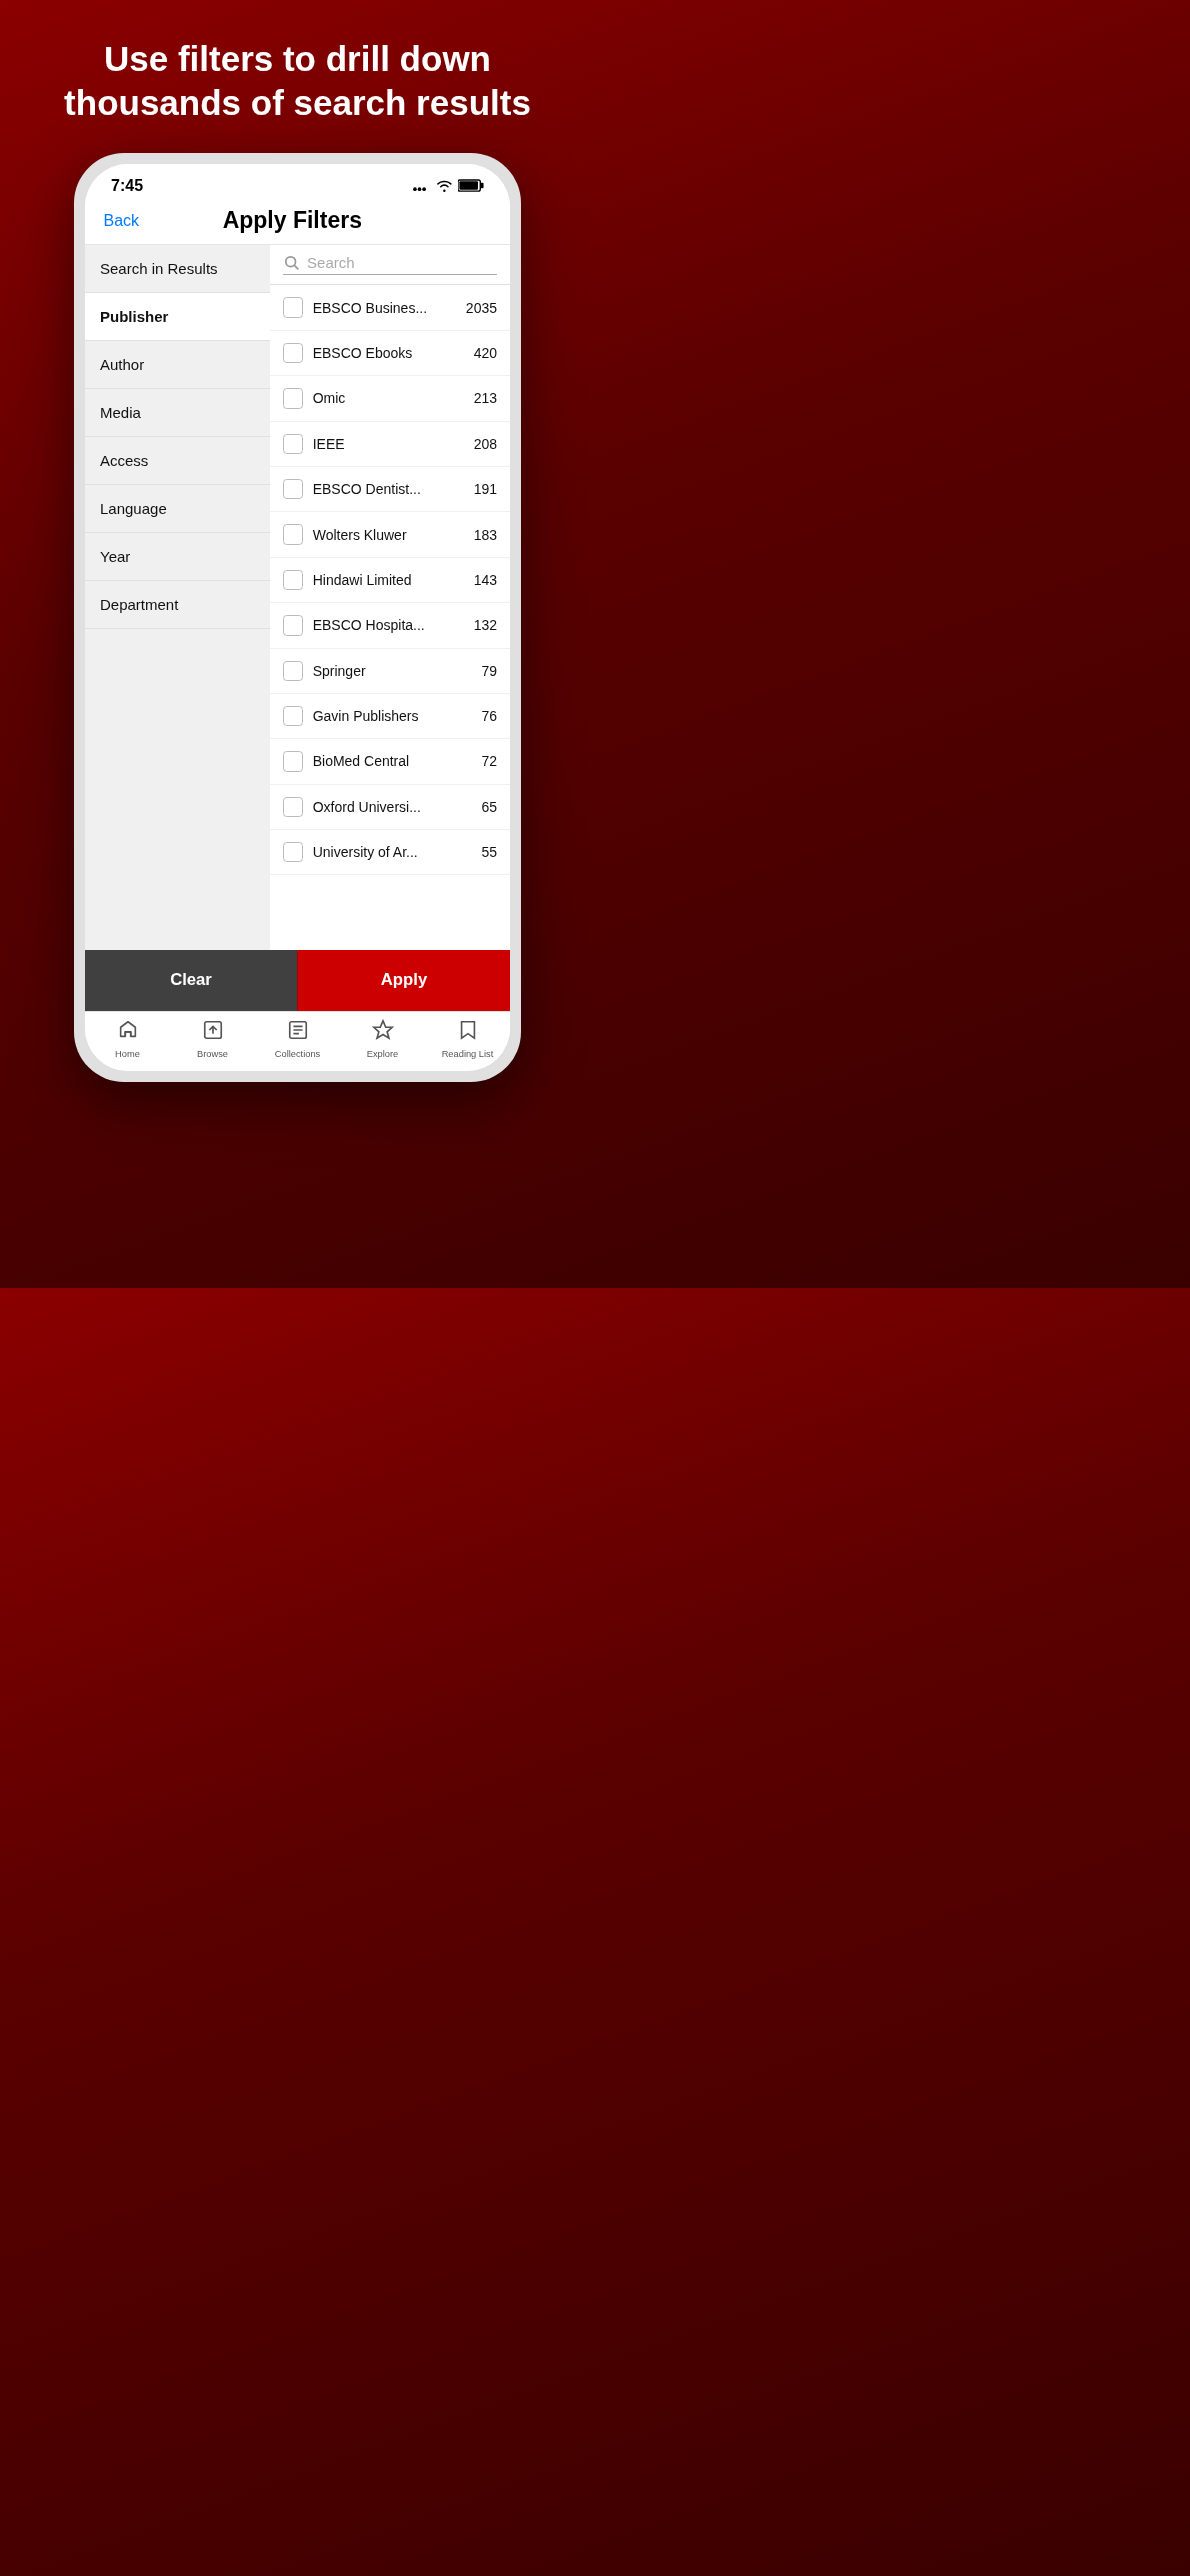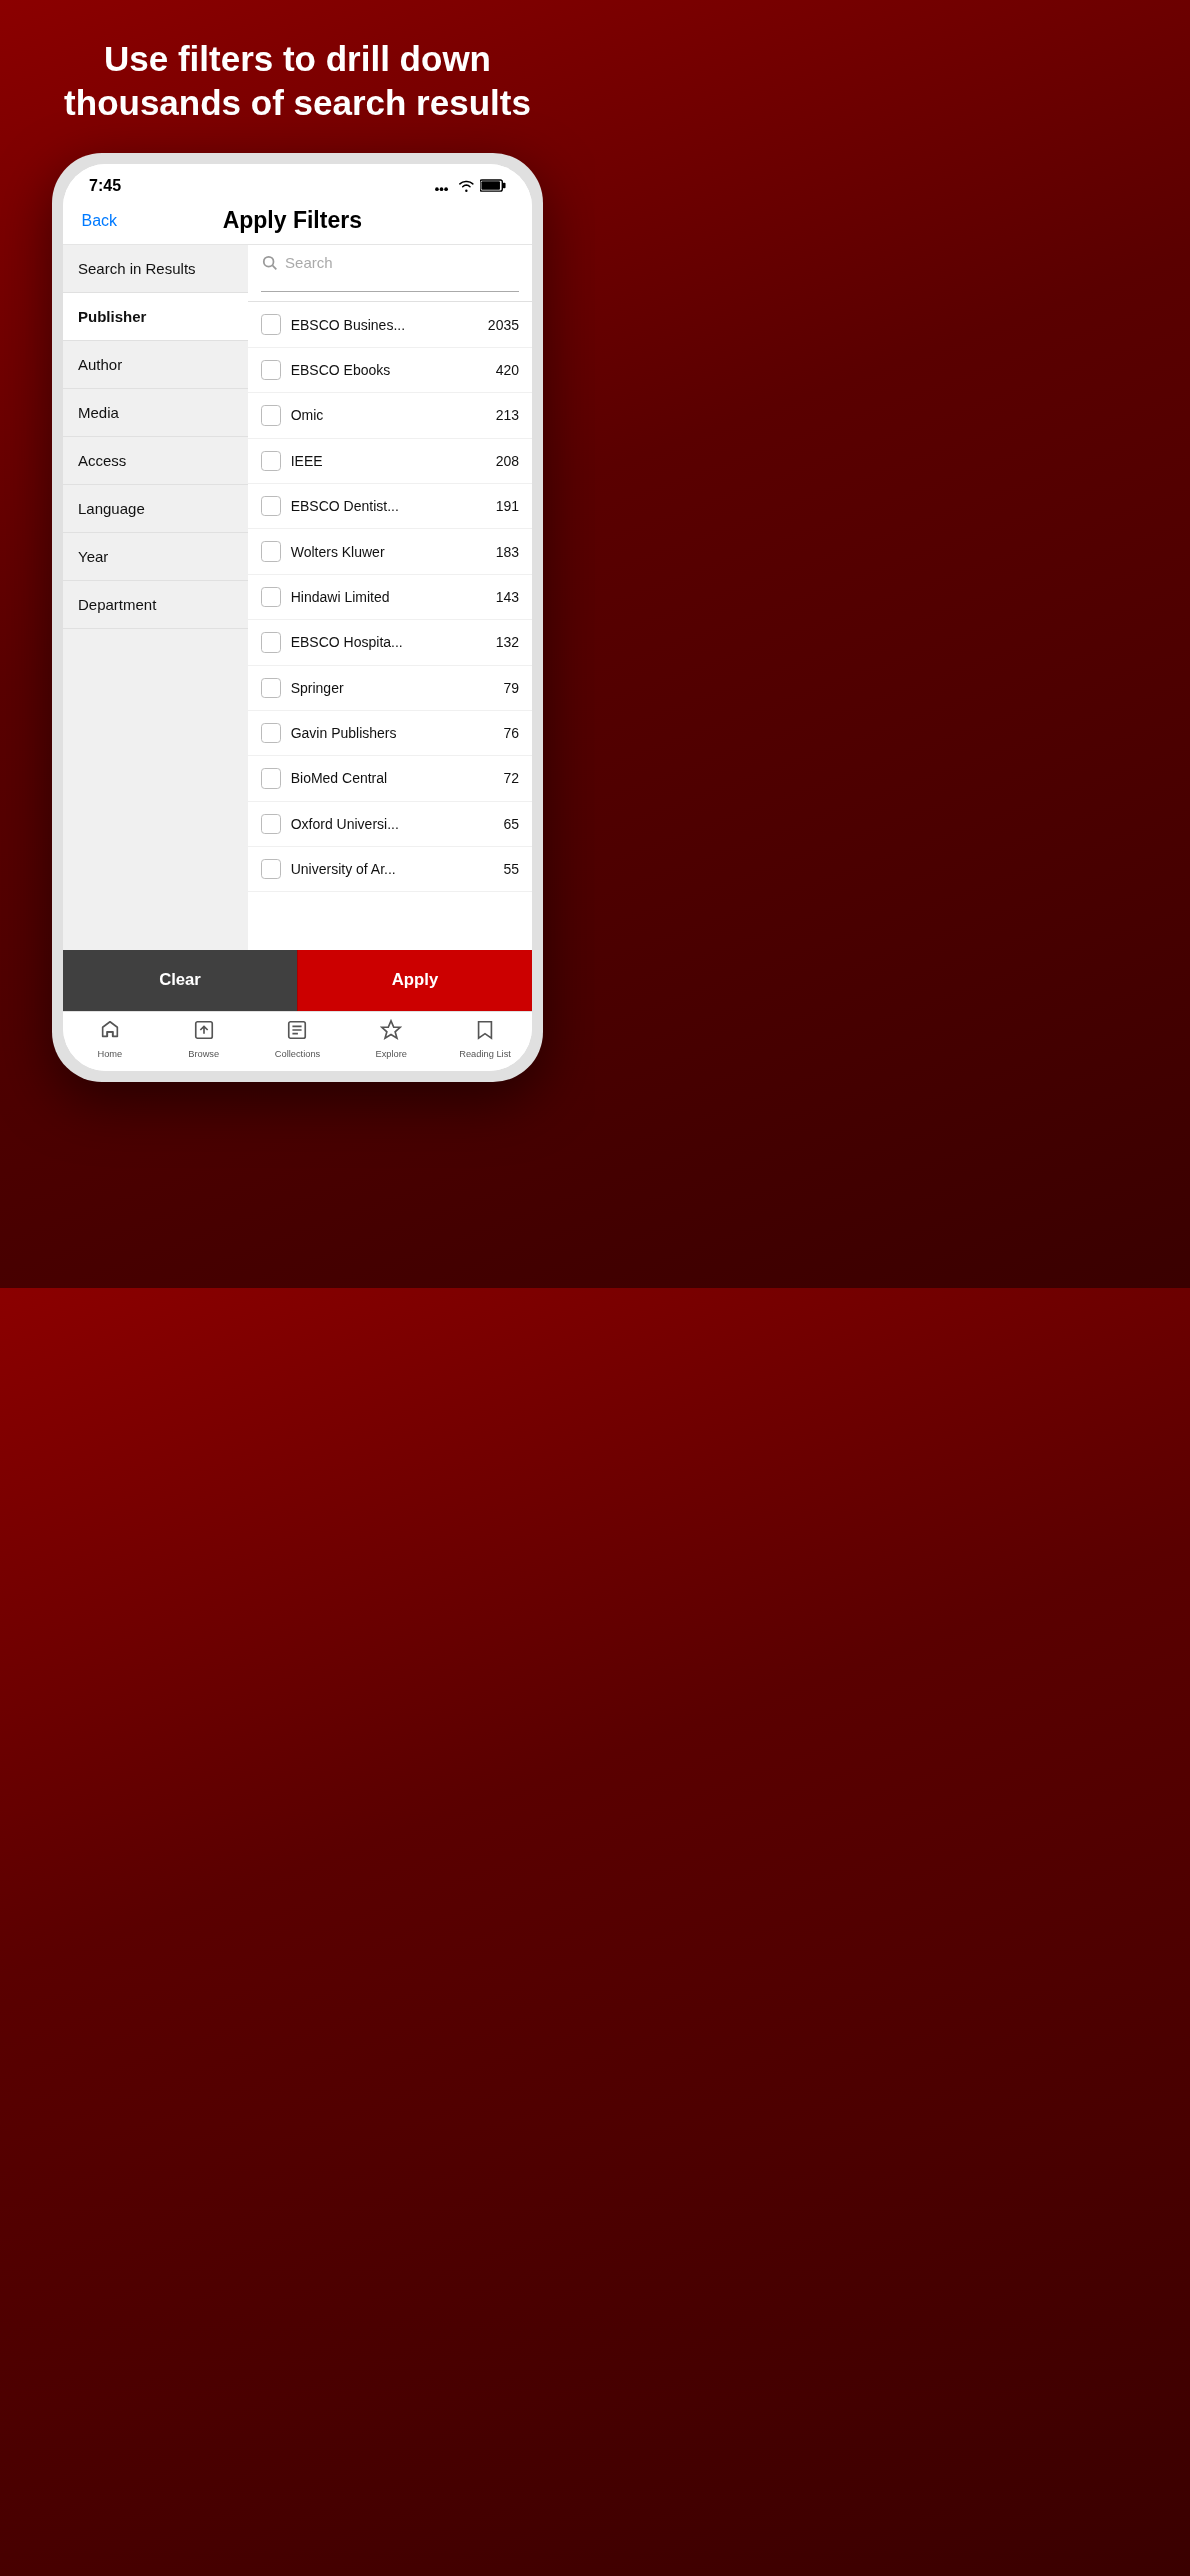--- a/index.html
+++ b/index.html
@@ -15,21 +15,21 @@
     }
     .hero-text {
       color: white;
       text-align: center;
       font-size: 35px;
       font-weight: 700;
       padding: 37px 28px 28px;
       line-height: 1.25;
     }
     .phone-wrapper {
-      width: 491px;
+      width: 447px;
       background: #e0e0e0;
       border-radius: 50px;
       padding: 11px;
       box-shadow: 0 18.5px 56px rgba(0,0,0,0.5);
       margin-bottom: 28px;
     }
     .phone-inner {
       background: white;
       border-radius: 43px;
       overflow: hidden;
@@ -104,21 +104,21 @@
       position: sticky;
       top: 0;
       background: white;
       z-index: 1;
     }
     .search-box {
       display: flex;
       align-items: flex-start;
       gap: 7.4px;
       border-bottom: 0.9px solid #aaa;
-      padding-bottom: 20px;
+      padding-bottom: 3px;
     }
     .search-icon-svg {
       width: 16.7px;
       height: 16.7px;
       color: #999;
       flex-shrink: 0;
     }
     .search-placeholder {
       color: #aaa;
       font-size: 15px;

